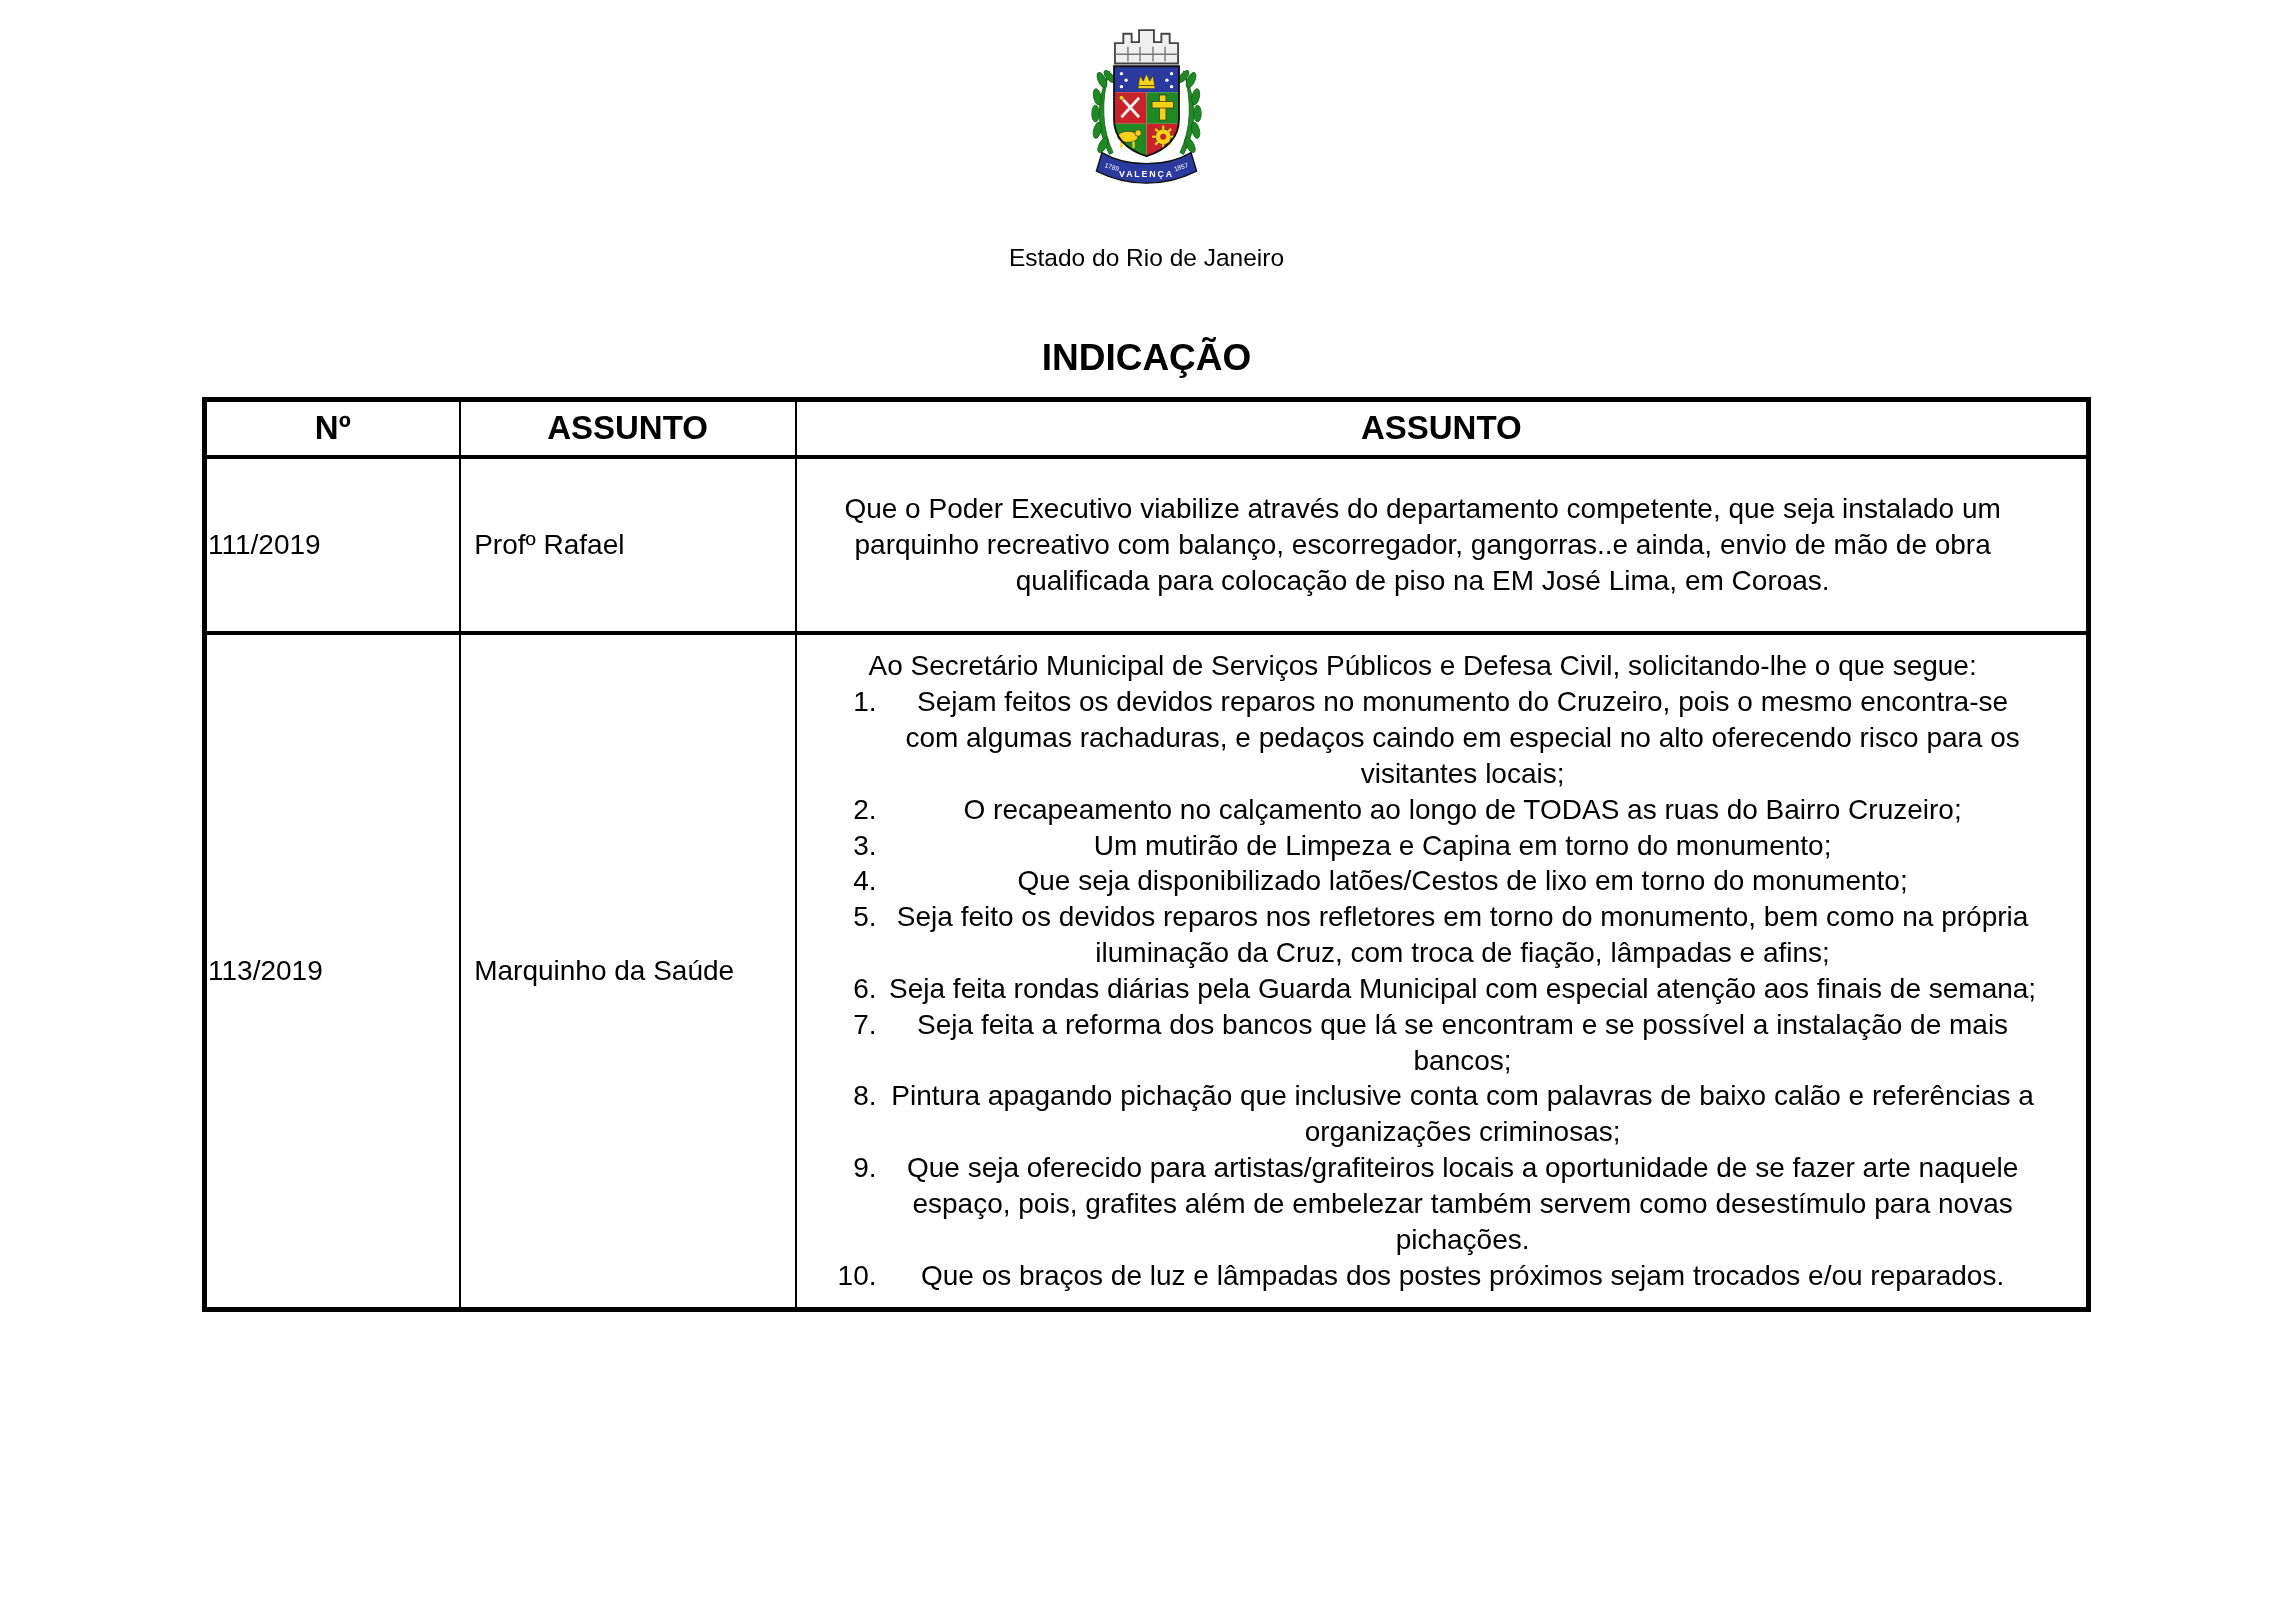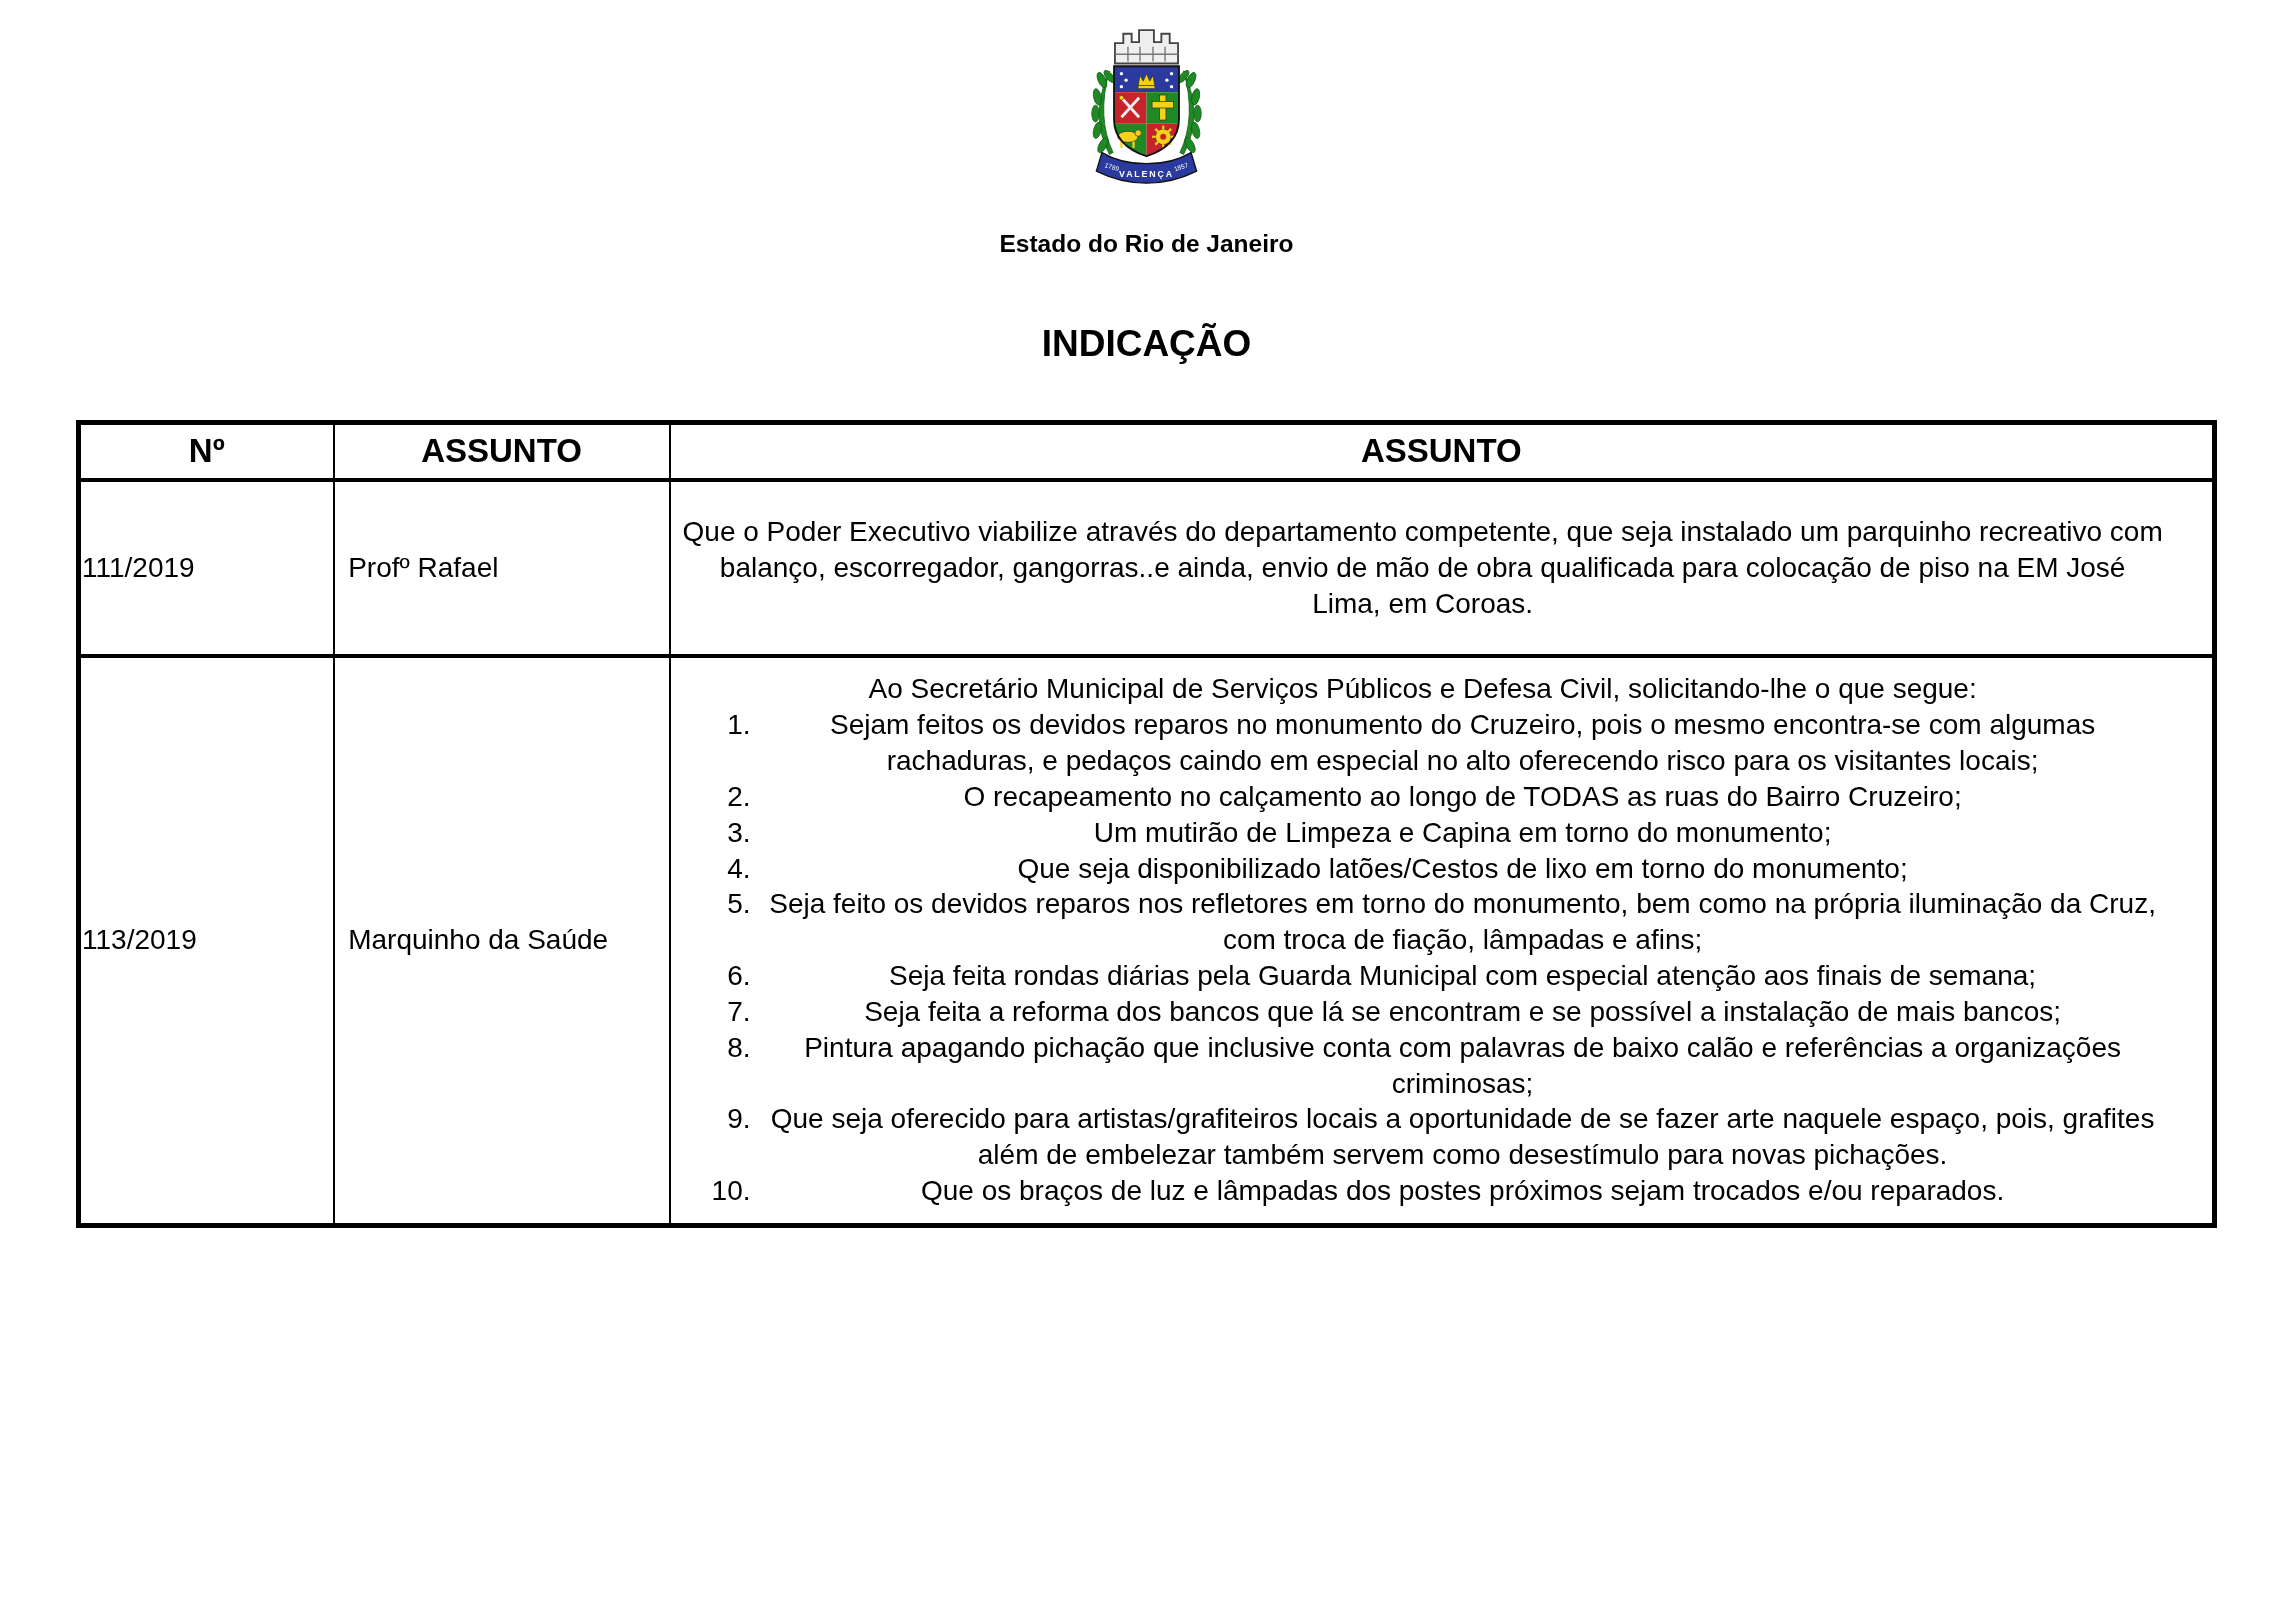--- a/index.html
+++ b/index.html
@@ -15,39 +15,39 @@
   .doc-header { text-align: center; padding-top: 11.8px; }
   .crest { display: block; margin: 0 auto; }
   .org-name {
     font-size: 33px;
     font-weight: bold;
     margin-top: 15.7px;
     letter-spacing: 0.5px;
   }
   .state-name {
     font-size: 24.5px;
-    font-weight: bold;
-    margin-top: 26px;
+    font-weight: normal;
+    margin-top: 40px;
   }
   .doc-title {
     text-align: center;
     font-size: 46px;
     font-weight: bold;
     margin: 71px 0 0 0;
     letter-spacing: -1px;
   }
   .doc-section {
     text-align: center;
     font-size: 37px;
     font-weight: bold;
     margin: 65px 0 0 0;
   }
   table.indications-table {
-    width: 2141px;
-    margin: 55px auto 0 auto;
+    width: 1889px;
+    margin: 18px auto 0 auto;
     border-collapse: collapse;
     table-layout: fixed;
     border: 5.9px solid #000;
   }
   .indications-table th,
   .indications-table td {
     border-left: 2.9px solid #000;
     border-right: 2.9px solid #000;
     border-top: 4.9px solid #000;
     border-bottom: 4.9px solid #000;

